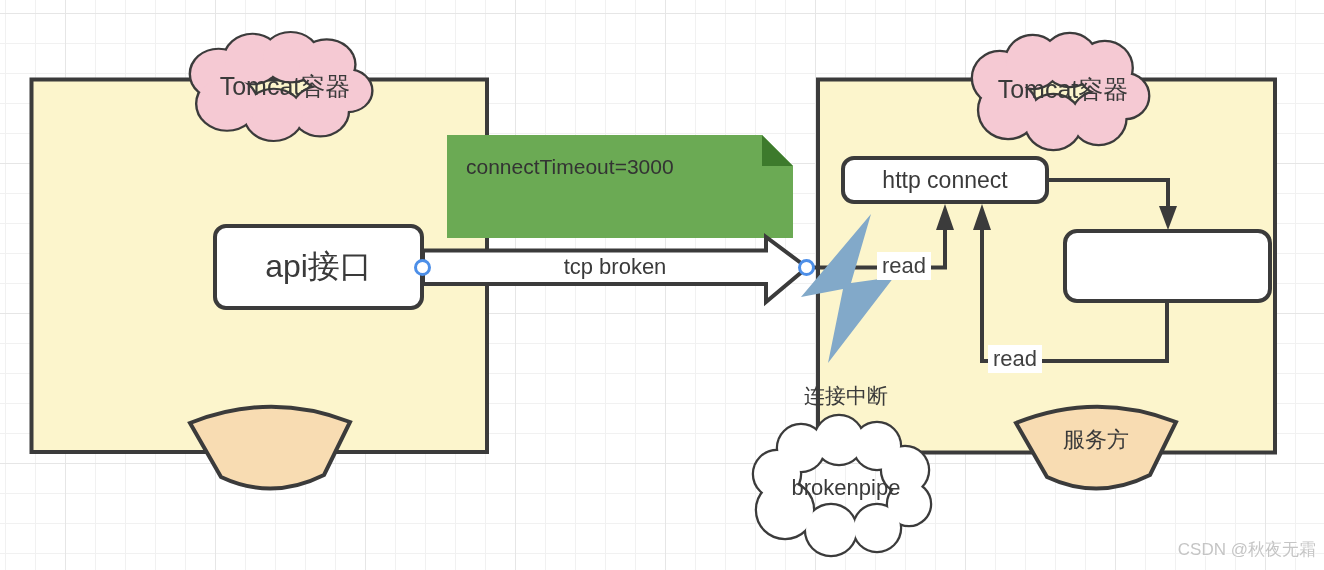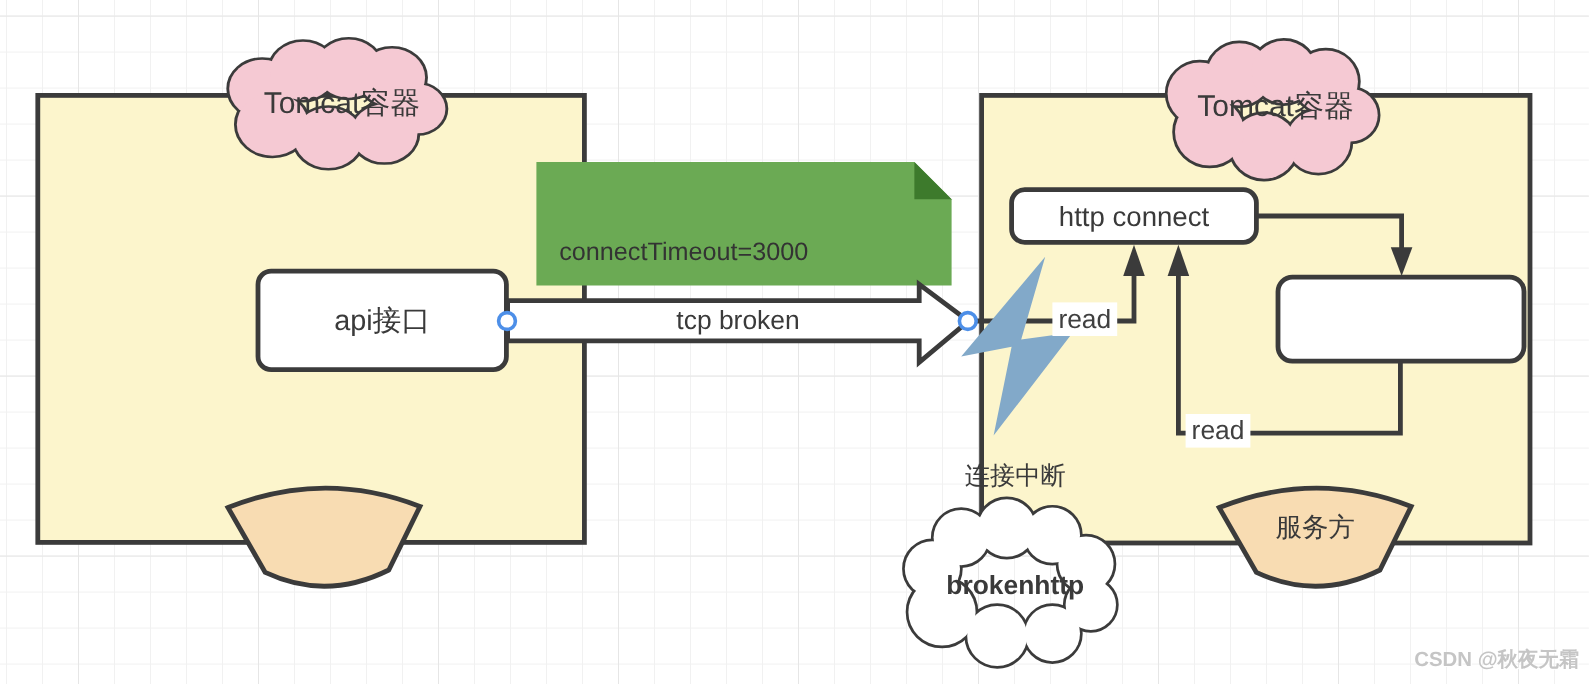--- a/index.html
+++ b/index.html
@@ -23,42 +23,41 @@
   #shapes{position:absolute;left:0;top:0;}
   .t{
     position:absolute;
     display:flex;align-items:center;justify-content:center;
     text-align:center;
     color:#3a3a3a;
     white-space:nowrap;
   }
   .col{flex-direction:row;}
   .cloud-label{font-size:25px;line-height:31px;}
-  .box-label{font-size:24px;}
+  .box-label{font-size:32px;}
   .note-label{
     font-size:21px;line-height:33px;
     align-items:flex-start;justify-content:flex-start;text-align:left;
     flex-direction:column;color:#333333;
   }
   .edge-label{font-size:22px;}
   .badge{
     position:absolute;
     background:#ffffff;
     font-size:22px;color:#404040;
     padding:1px 5px;
     line-height:26px;
   }
   .fan-label{font-size:22px;}
-  .thought-label{font-size:22px;line-height:29px;font-weight:bold;}
+  .thought-label{font-size:22px;line-height:29px;}
   #interrupt-label{font-size:21px;text-align:right;}
   #watermark{
     font-size:17px;
     justify-content:flex-end;
     text-shadow:1px 1px 0 #ffffff;
-    font-weight:bold;
   }
 </style>
 </head>
 <body>
 
 <div id="canvas">
 
   <svg id="shapes" width="1324" height="570" viewBox="0 0 1324 570">
     <defs>
       <g id="cloud-big">
@@ -133,38 +132,38 @@
     <span>容器</span>
   </div>
 
   <div class="t col cloud-label" style="left:978px;top:56px;width:170px;height:66px;">
     <span>Tomcat</span>
     <span>容器</span>
   </div>
 
   <div class="t box-label" style="left:215px;top:226px;width:207px;height:82px;">api接口</div>
 
-  <div class="t note-label" style="left:466px;top:150px;width:300px;height:78px;margin-top:44px;">
+  <div class="t note-label" style="left:466px;top:150px;width:300px;height:78px;">
     <span>connectTimeout=3000</span>
   </div>
 
   <div class="t edge-label" style="left:500px;top:252px;width:230px;height:30px;">tcp broken</div>
 
   <div class="t box-label" style="left:843px;top:158px;width:204px;height:44px;font-size:23px;">http connect</div>
 
 
   <div class="badge" style="left:877px;top:252px;">read</div>
 
   <div class="badge" style="left:988px;top:345px;">read</div>
 
   <div class="t" id="interrupt-label" style="left:790px;top:384px;width:112px;height:24px;">连接中断</div>
 
   <div class="t col thought-label" style="left:771px;top:448px;width:150px;height:78px;">
     <span>broken</span>
-    <span>http</span>
+    <span>pipe</span>
   </div>
 
 
   <div class="t fan-label" style="left:1031px;top:420px;width:130px;height:40px;">服务方</div>
 
   <div class="t" id="watermark" style="left:1140px;top:536px;width:176px;height:26px;color:#c5c5c5;">CSDN @秋夜无霜</div>
 
 </div>
 
 </body></html>

